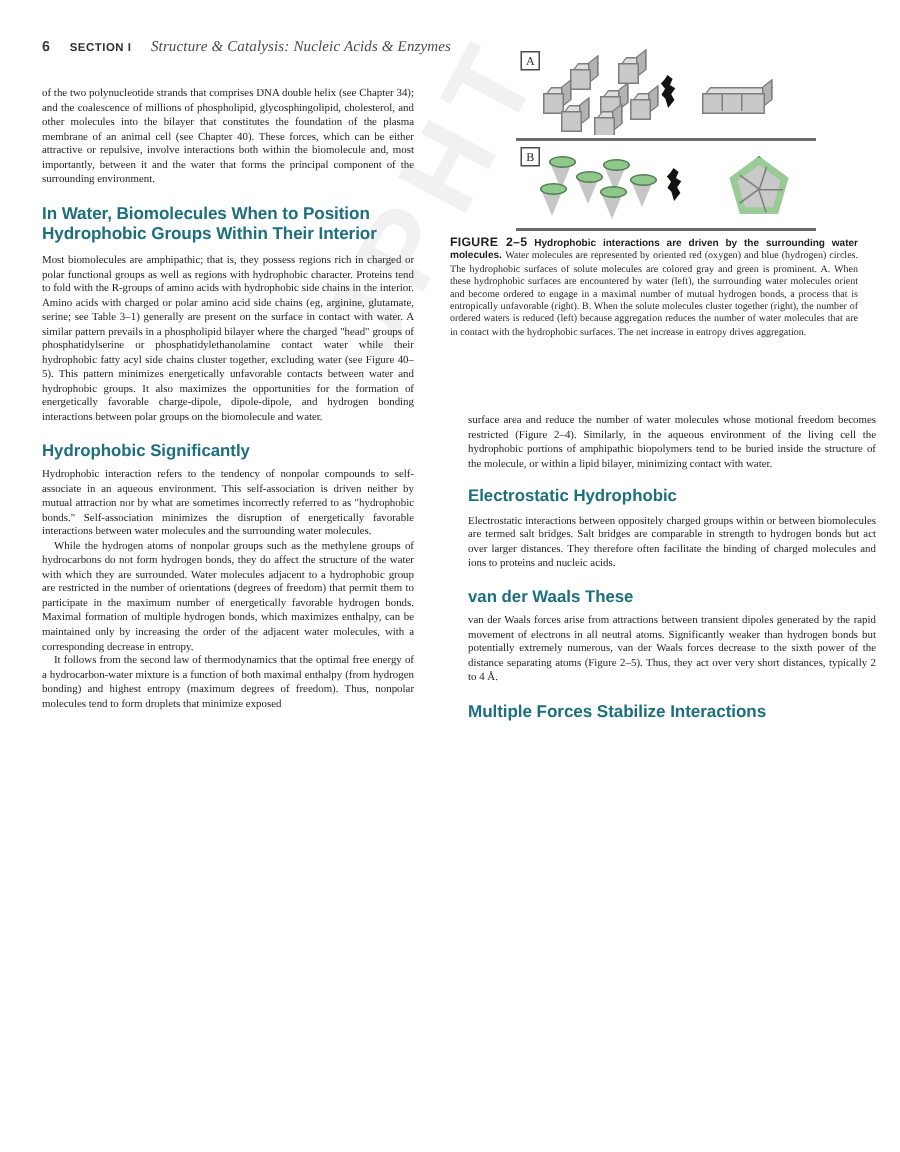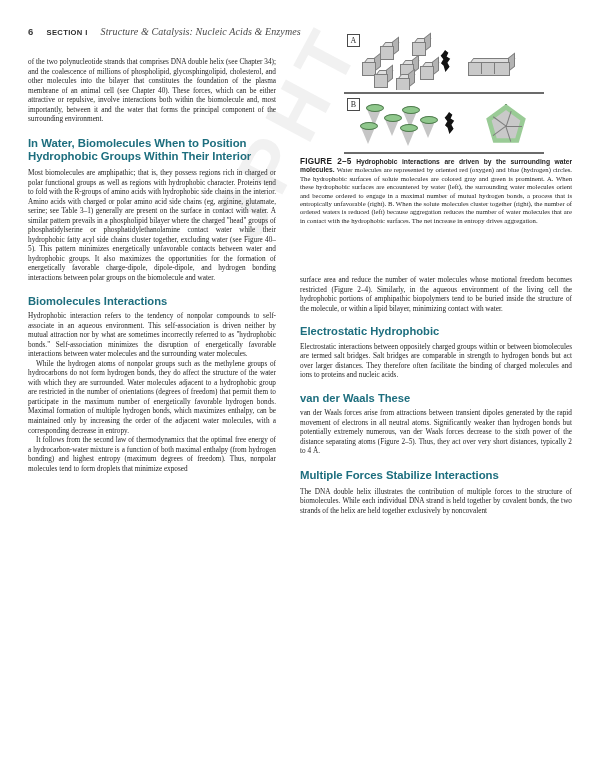--- a/index.html
+++ b/index.html
@@ -55,21 +55,21 @@
     letter-spacing: 0.1px;
   }
 
   
   .col {
     position: absolute;
     top: 58px;
     width: 248px;
   }
   .col-left  { left: 28px; }
-  .col-right { left: 300px; width: 272px; }
+  .col-right { left: 312px; width: 272px; }
 
   p.body {
     margin: 0 0 0 0;
     font-size: 7.25px;
     line-height: 9.55px;
     text-align: justify;
     text-indent: 8px;
     color: #1d1d1d;
     -webkit-font-smoothing: none;
   }
@@ -263,21 +263,21 @@
 
   <div class="watermark">JPHT</div>
 
   <div class="col col-left">
     <p class="body first">of the two polynucleotide strands that comprises DNA double helix (see Chapter 34); and the coalescence of millions of phospholipid, glycosphingolipid, cholesterol, and other molecules into the bilayer that constitutes the foundation of the plasma membrane of an animal cell (see Chapter 40). These forces, which can be either attractive or repulsive, involve interactions both within the biomolecule and, most importantly, between it and the water that forms the principal component of the surrounding environment.</p>
 
     <h2 class="bhead">In Water, Biomolecules When to Position Hydrophobic Groups Within Their Interior</h2>
 
     <p class="body first">Most biomolecules are amphipathic; that is, they possess regions rich in charged or polar functional groups as well as regions with hydrophobic character. Proteins tend to fold with the R-groups of amino acids with hydrophobic side chains in the interior. Amino acids with charged or polar amino acid side chains (eg, arginine, glutamate, serine; see Table 3–1) generally are present on the surface in contact with water. A similar pattern prevails in a phospholipid bilayer where the charged "head" groups of phosphatidylserine or phosphatidylethanolamine contact water while their hydrophobic fatty acyl side chains cluster together, excluding water (see Figure 40–5). This pattern minimizes energetically unfavorable contacts between water and hydrophobic groups. It also maximizes the opportunities for the formation of energetically favorable charge-dipole, dipole-dipole, and hydrogen bonding interactions between polar groups on the biomolecule and water.</p>
 
-    <h3 class="ahead">Biomolecules Interactions</h3>
+    <h3 class="ahead">Hydrophobic Significantly</h3>
 
     <p class="body first">Hydrophobic interaction refers to the tendency of nonpolar compounds to self-associate in an aqueous environment. This self-association is driven neither by mutual attraction nor by what are sometimes incorrectly referred to as "hydrophobic bonds." Self-association minimizes the disruption of energetically favorable interactions between water molecules and the surrounding water molecules.</p>
     <p class="body">While the hydrogen atoms of nonpolar groups such as the methylene groups of hydrocarbons do not form hydrogen bonds, they do affect the structure of the water with which they are surrounded. Water molecules adjacent to a hydrophobic group are restricted in the number of orientations (degrees of freedom) that permit them to participate in the maximum number of energetically favorable hydrogen bonds. Maximal formation of multiple hydrogen bonds, which maximizes enthalpy, can be maintained only by increasing the order of the adjacent water molecules, with a corresponding decrease in entropy.</p>
     <p class="body">It follows from the second law of thermodynamics that the optimal free energy of a hydrocarbon-water mixture is a function of both maximal enthalpy (from hydrogen bonding) and highest entropy (maximum degrees of freedom). Thus, nonpolar molecules tend to form droplets that minimize exposed</p>
   </div>
 
   <div class="figure">
     <div class="fig-art">
 
       <div class="panel panel-a">
@@ -450,16 +450,15 @@
   <div class="col col-right" style="top:276px;">
     <p class="body first">surface area and reduce the number of water molecules whose motional freedom becomes restricted (Figure 2–4). Similarly, in the aqueous environment of the living cell the hydrophobic portions of amphipathic biopolymers tend to be buried inside the structure of the molecule, or within a lipid bilayer, minimizing contact with water.</p>
 
     <h3 class="ahead">Electrostatic Hydrophobic</h3>
     <p class="body first">Electrostatic interactions between oppositely charged groups within or between biomolecules are termed salt bridges. Salt bridges are comparable in strength to hydrogen bonds but act over larger distances. They therefore often facilitate the binding of charged molecules and ions to proteins and nucleic acids.</p>
 
     <h3 class="ahead">van der Waals These</h3>
     <p class="body first">van der Waals forces arise from attractions between transient dipoles generated by the rapid movement of electrons in all neutral atoms. Significantly weaker than hydrogen bonds but potentially extremely numerous, van der Waals forces decrease to the sixth power of the distance separating atoms (Figure 2–5). Thus, they act over very short distances, typically 2 to 4 Å.</p>
 
     <h2 class="bhead">Multiple Forces Stabilize Interactions</h2>
-    <p class="body first">The DNA double helix illustrates the contribution of multiple forces to the structure of biomolecules. While each individual DNA strand is held together by covalent bonds, the two strands of the helix are held together exclusively by noncovalent</p>
   </div>
 
 </div>
 
 </body></html>

